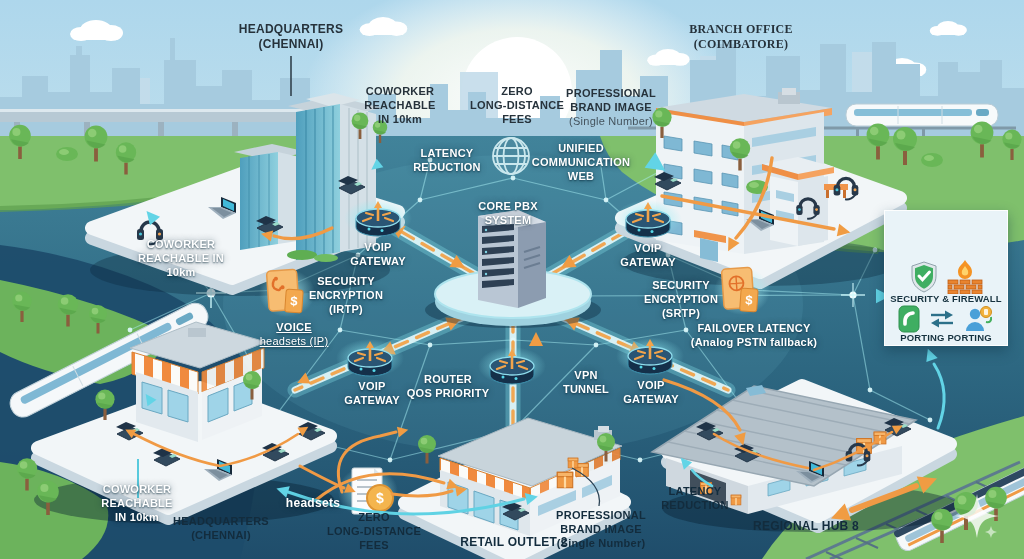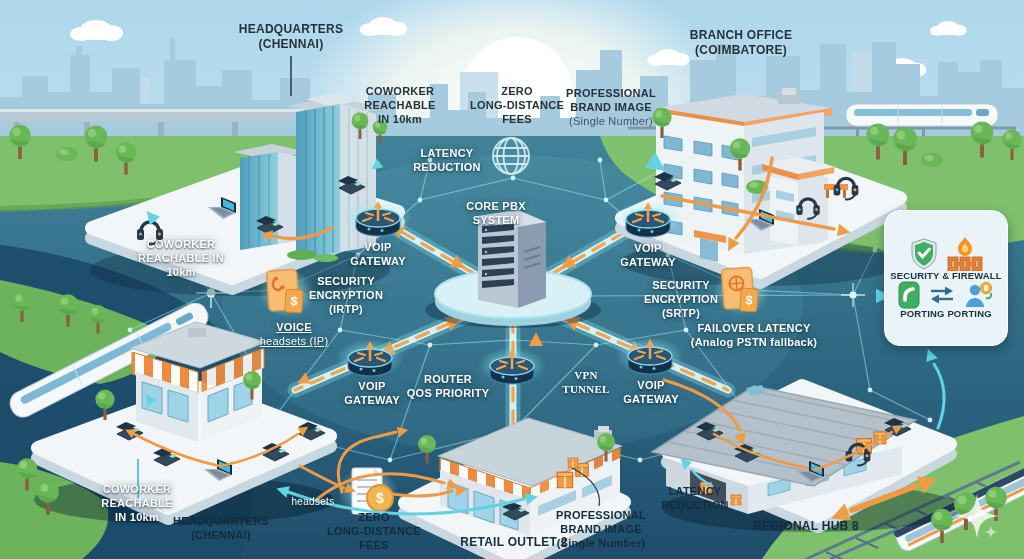--- a/index.html
+++ b/index.html
@@ -6,24 +6,24 @@
   .stage{position:relative;width:1024px;height:559px;overflow:hidden;font-family:"Liberation Sans",sans-serif;background:#bfdff0;}
   .stage svg.scene{position:absolute;left:0;top:0;}
   .lbl{position:absolute;transform:translateX(-50%);text-align:center;
        font:700 11px/1.28 "Liberation Sans",sans-serif;white-space:pre-line;
        letter-spacing:.25px;color:#26323b;}
   .lbl.s12{font-size:12px;}
   .lbl.white{color:#ffffff;text-shadow:0 1px 2px rgba(6,38,56,.7),0 0 7px rgba(6,38,56,.45);}
   .lbl.navy{color:#132c3d;}
   .lbl .sub{display:block;font-weight:400;}
   .lbl .subg{display:block;font-weight:400;color:#44535d;}
-  .lbl.thin{font-weight:400;font-size:10px;letter-spacing:.3px;}
+  .lbl.thin{font-weight:700;font-size:12px;letter-spacing:.3px;}
   .panel{position:absolute;left:884px;top:210px;width:124px;height:136px;background:#e9f3f8;
-         border:1px solid #fdfefe;border-radius:16px;box-shadow:0 5px 12px rgba(15,50,70,.42);
-         display:flex;flex-direction:column;align-items:center;justify-content:center;
+         border:1px solid #fdfefe;border-radius:0;box-shadow:0 5px 12px rgba(15,50,70,.42);
+         display:flex;flex-direction:column;align-items:center;justify-content:flex-end;
          padding:2px 3px;box-sizing:border-box;}
   .panel .plabel{font:700 9.5px/1.1 "Liberation Sans",sans-serif;color:#16323f;letter-spacing:.15px;text-align:center;}
   .icnrow{display:flex;gap:9px;align-items:center;}
 </style>
 </head>
 <body>
 
 <div class="stage">
 <svg class="scene" width="1024" height="559" viewBox="0 0 1024 559">
 <defs>
@@ -632,25 +632,28 @@
 <div class="lbl s12" style="left:291px;top:22px;">HEADQUARTERS
 (CHENNAI)</div>
 <div class="lbl" style="left:400px;top:84px;">COWORKER
 REACHABLE
 IN 10km</div>
 <div class="lbl" style="left:517px;top:84px;">ZERO
 LONG-DISTANCE
 FEES</div>
 <div class="lbl" style="left:611px;top:86px;"><span>PROFESSIONAL
 BRAND IMAGE</span><span class="subg">(Single Number)</span></div>
-<div class="lbl s12" style="left:741px;top:28px;">BRANCH OFFICE
+<div class="lbl s12" style="left:741px;top:22px;font-family:Liberation Serif, serif;">BRANCH OFFICE
 (COIMBATORE)</div>
 <div class="lbl white" style="left:447px;top:146px;">LATENCY
 REDUCTION</div>
-<div class="lbl white" style="left:496px;top:199px;">CORE PBX
+<div class="lbl white" style="left:581px;top:141px;">UNIFIED
+COMMUNICATION
+WEB</div>
+<div class="lbl white" style="left:508px;top:199px;">CORE PBX
 SYSTEM</div>
 <div class="lbl white" style="left:378px;top:240px;">VOIP
 GATEWAY</div>
 <div class="lbl white" style="left:648px;top:241px;">VOIP
 GATEWAY</div>
 <div class="lbl white" style="left:372px;top:379px;">VOIP
 GATEWAY</div>
 <div class="lbl white" style="left:651px;top:378px;">VOIP
 GATEWAY</div>
 <div class="lbl white" style="left:181px;top:237px;">COWORKER
@@ -660,21 +663,21 @@
 ENCRYPTION
 (IRTP)</div>
 <div class="lbl white" style="left:294px;top:320px;text-decoration:underline;"><span>VOICE</span><span class="sub">headsets (IP)</span></div>
 <div class="lbl white" style="left:681px;top:278px;">SECURITY
 ENCRYPTION
 (SRTP)</div>
 <div class="lbl white" style="left:754px;top:321px;">FAILOVER LATENCY
 (Analog PSTN fallback)</div>
 <div class="lbl white" style="left:448px;top:372px;text-align:center;">ROUTER
 QOS PRIORITY</div>
-<div class="lbl white" style="left:586px;top:368px;font-family:Liberation Serif, serif;">VPN
+<div class="lbl white" style="left:586px;top:368px;">VPN
 TUNNEL</div>
 <div class="lbl white" style="left:137px;top:482px;">COWORKER
 REACHABLE
 IN 10km</div>
 <div class="lbl white thin" style="left:313px;top:496px;">headsets</div>
 <div class="lbl navy" style="left:221px;top:514px;">HEADQUARTERS
 (CHENNAI)</div>
 <div class="lbl navy" style="left:374px;top:510px;">ZERO
 LONG-DISTANCE
 FEES</div>

